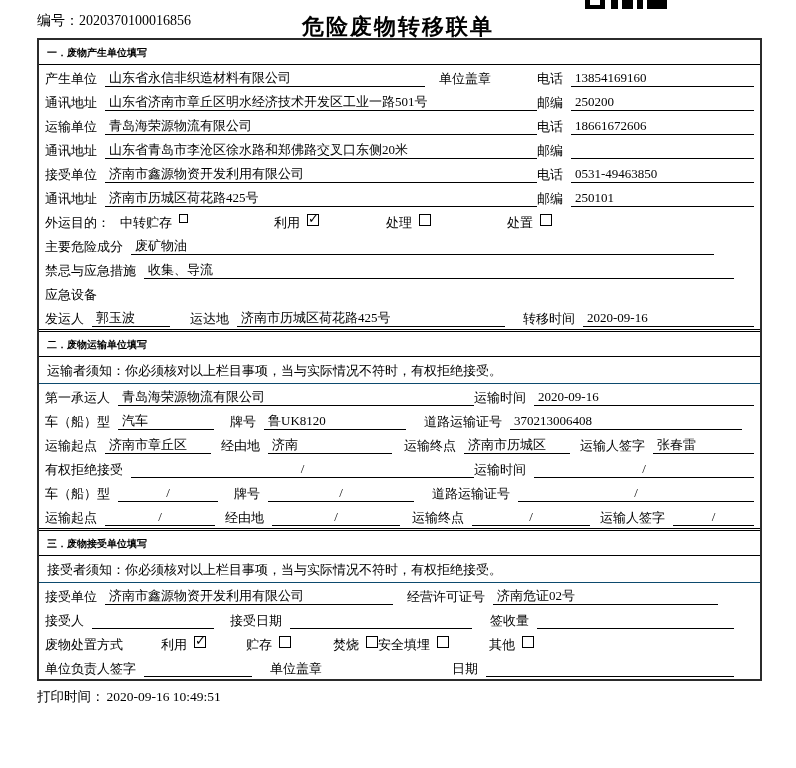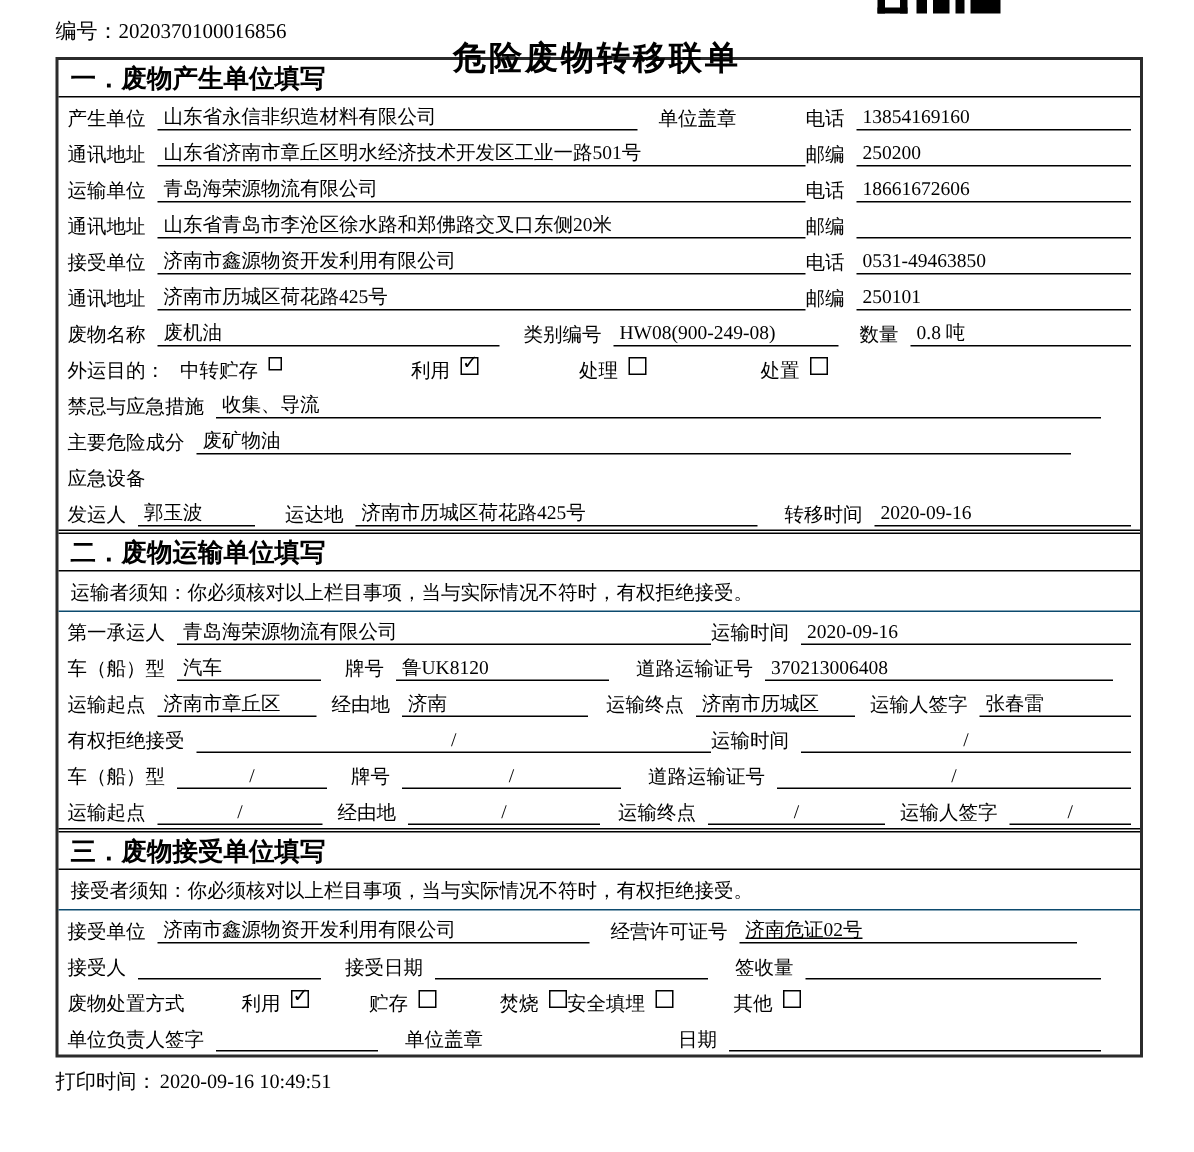--- a/index.html
+++ b/index.html
@@ -2,56 +2,56 @@
 <html><head>
 <meta charset="utf-8">
 <style>
   * { box-sizing: border-box; }
   html,body { margin:0; padding:0; }
   body {
     width:796px; height:768px; background:#ffffff; color:#000;
     font-family:"Liberation Serif","DejaVu Serif",serif;
     font-size:13px; overflow:hidden;
   }
-  .page-header { position:relative; height:36px; padding-top:24px; }
+  .page-header { position:relative; height:36px; padding-top:12px; }
   .serial { position:absolute; left:37px; top:12px; font-size:14px; white-space:nowrap; }
   .doc-title {
     text-align:center; font-family:"Liberation Sans","DejaVu Sans",sans-serif;
     font-weight:bold; font-size:22px; letter-spacing:2px;
   }
   .qr-frag { position:absolute; left:585px; top:0; width:82px; height:9px; }
   .qr-frag i { position:absolute; top:0; background:#000; height:9px; }
   .qr-sq { position:absolute; top:0; left:0; width:20px; height:9px;
     border-left:5px solid #000; border-right:5px solid #000; border-bottom:4px solid #000; }
 
   .form {
     margin:2px 34px 0 37px;
     border:2px solid #2b2b2b;
   }
   .sec-title {
     font-family:"Liberation Sans","DejaVu Sans",sans-serif;
-    font-weight:bold; font-size:17px;
+    font-weight:bold; font-size:10px;
     padding:4px 8px 3px 8px; border-bottom:1px solid #000; line-height:17px;
   }
   .divider { height:3px; border-top:1px solid #000; border-bottom:1px solid #000; }
   .notice { padding:5px 8px 4px 8px; border-bottom:1px solid #0c4a6e; line-height:17px; }
   .row { display:flex; align-items:flex-end; height:24px; padding:0 6px 2px 6px; }
   .lbl { white-space:nowrap; line-height:17px; flex:0 0 auto; }
   .u {
     border-bottom:1px solid #000; padding:0 4px; margin-left:8px;
     white-space:nowrap; overflow:hidden; line-height:17px; flex:0 0 auto;
   }
   .grow { flex:1 1 auto; }
   .sp { flex:1 1 auto; }
   .pair { display:flex; align-items:flex-end; flex:0 0 auto; }
   .slash { text-align:center; }
   .ml10 { margin-left:10px; } .ml12 { margin-left:12px; } .ml14 { margin-left:14px; }
   .ml16 { margin-left:16px; } .ml18 { margin-left:18px; } .ml20 { margin-left:20px; }
   .mr0 { margin-right:0; } .mr12 { margin-right:12px; } .mr20 { margin-right:20px; }
-  .mr36 { margin-right:36px;text-decoration:underline; } .mr40 { margin-right:40px; }
+  .mr36 { margin-right:36px; } .mr40 { margin-right:40px; }
   .opt { display:flex; flex:0 0 auto; }
   .cb {
     display:inline-block; width:12px; height:12px; border:1px solid #000;
     margin-left:7px; margin-bottom:1px; position:relative; flex:0 0 auto;
   }
   .cb.small { width:9px; height:9px; margin-bottom:2px; }
   .cb.checked::after {
     content:"\2713"; position:absolute; left:0px; top:-4px;
     font-size:13px; font-weight:bold; font-family:"DejaVu Sans",sans-serif;
   }
@@ -128,28 +128,20 @@
 
   <div class="row">
     <span class="lbl">通讯地址</span>
     <span class="u grow">济南市历城区荷花路425号</span>
     <span class="pair" style="width:217px">
       <span class="lbl">邮编</span>
       <span class="u grow">250101</span>
     </span>
   </div>
 
-  <div class="row">
-    <span class="lbl">废物名称</span>
-    <span class="u" style="width:228px">废机油</span>
-    <span class="lbl ml16">类别编号</span>
-    <span class="u" style="width:150px">HW08(900-249-08)</span>
-    <span class="lbl ml14">数量</span>
-    <span class="u grow">0.8 吨</span>
-  </div>
 
 
   <div class="row">
     <span class="lbl">外运目的：</span>
     <span class="opt ml10">
       <span class="lbl">中转贮存</span>
       <span class="cb small"></span>
     </span>
     <span class="opt" style="margin-left:86px">
       <span class="lbl">利用</span>
@@ -159,27 +151,27 @@
       <span class="lbl">处理</span>
       <span class="cb"></span>
     </span>
     <span class="opt" style="margin-left:76px">
       <span class="lbl">处置</span>
       <span class="cb"></span>
     </span>
   </div>
 
   <div class="row">
+    <span class="lbl">主要危险成分</span>
+    <span class="u grow mr40">废矿物油</span>
+  </div>
+
+  <div class="row">
     <span class="lbl">禁忌与应急措施</span>
     <span class="u grow mr20">收集、导流</span>
-  </div>
-
-  <div class="row">
-    <span class="lbl">主要危险成分</span>
-    <span class="u grow mr40">废矿物油</span>
   </div>
 
   <div class="row">
     <span class="lbl">应急设备</span>
   </div>
 
   <div class="row">
     <span class="lbl">发运人</span>
     <span class="u" style="width:78px">郭玉波</span>
     <span class="lbl ml20">运达地</span>

